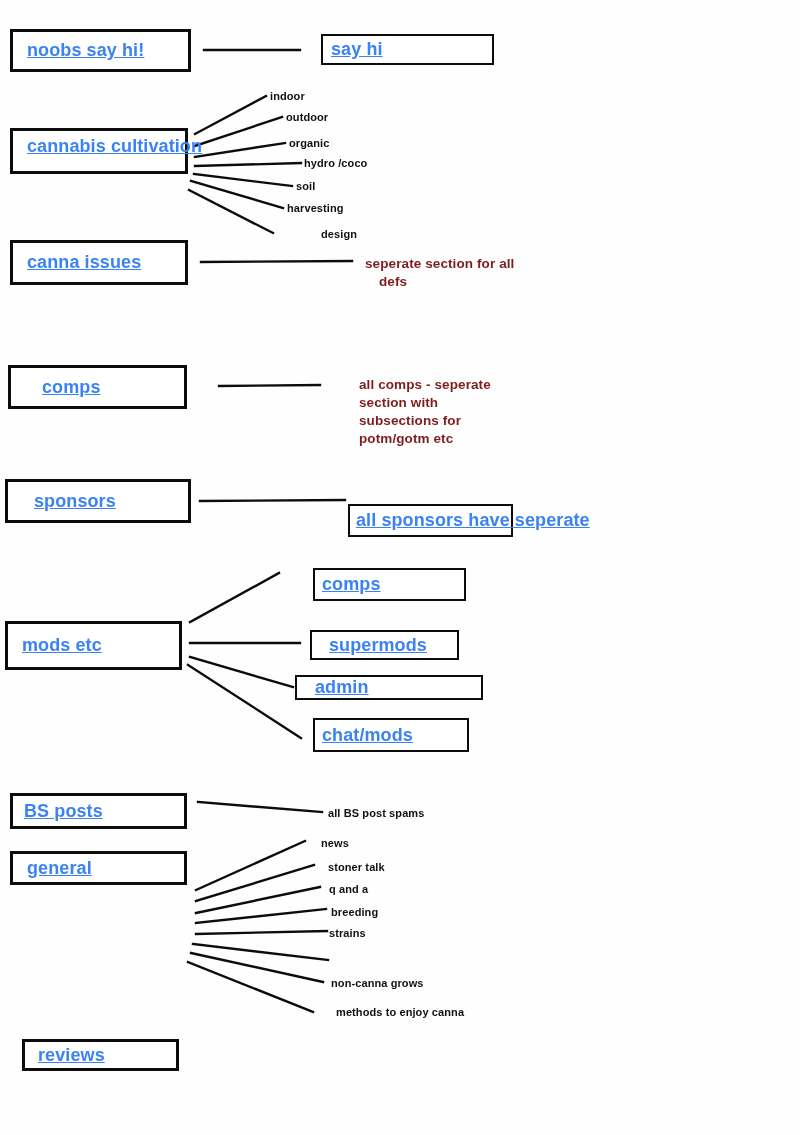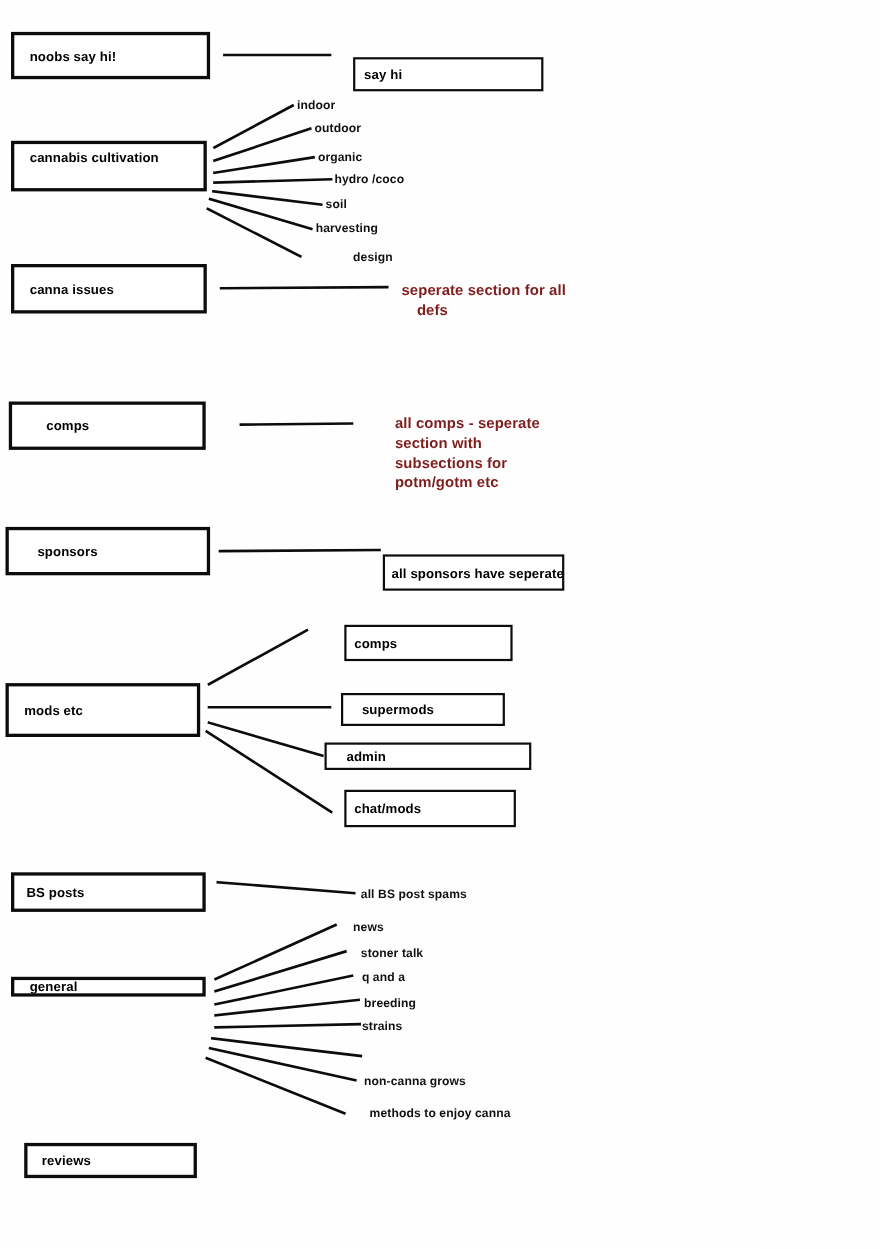--- a/index.html
+++ b/index.html
@@ -15,26 +15,27 @@
     font-family: "Liberation Sans", sans-serif;
     overflow: hidden;
   }
   .node {
     position: absolute;
     box-sizing: border-box;
     border: 3px solid #0c0c0c;
     background: #ffffff;
     display: flex;
     align-items: center;
-    color: #000000;
+    color: #3b82f6;
     font-weight: bold;
-    font-size: 12px;
+    font-size: 18px;
     letter-spacing: 0.1px;
     white-space: nowrap;
     overflow: visible;
+    text-decoration: underline;
   }
   .node.thin { border-width: 2px; }
   .leaf-label {
     position: absolute;
     color: #111111;
     font-weight: bold;
     font-size: 11px;
     white-space: nowrap;
     letter-spacing: 0.1px;
   }
@@ -97,21 +98,21 @@
     <line x1="196" y1="934" x2="327" y2="931"></line>
     <line x1="193" y1="944" x2="328" y2="960"></line>
     <line x1="191" y1="953" x2="323" y2="982"></line>
     <line x1="188" y1="962" x2="313" y2="1012"></line>
   </svg>
 
   <div class="node" style="left:10px; top:29px; width:181px; height:43px; padding-left:14px;">
     <span>noobs say hi!</span>
   </div>
 
-  <div class="node thin" style="left:321px; top:52px; width:173px; height:31px; padding-left:8px;">
+  <div class="node thin" style="left:321px; top:34px; width:173px; height:31px; padding-left:8px;">
     <span>say hi</span>
   </div>
 
   <div class="node" style="left:10px; top:128px; width:178px; height:46px; padding-left:14px; align-items:flex-start; padding-top:5px;">
     <span>cannabis cultivation</span>
   </div>
 
   <span class="leaf-label" style="left:270px; top:90px;">indoor</span>
   <span class="leaf-label" style="left:286px; top:111px;">outdoor</span>
   <span class="leaf-label" style="left:289px; top:137px;">organic</span>
@@ -167,21 +168,21 @@
   <div class="node thin" style="left:313px; top:718px; width:156px; height:34px; padding-left:7px;align-items:center;">
     <span>chat/mods</span>
   </div>
 
   <div class="node" style="left:10px; top:793px; width:177px; height:36px; padding-left:11px;">
     <span>BS posts</span>
   </div>
 
   <span class="leaf-label" style="left:328px; top:807px;">all BS post spams</span>
 
-  <div class="node" style="left:10px; top:888px; width:177px; height:18px; padding-left:14px;">
+  <div class="node" style="left:10px; top:851px; width:177px; height:34px; padding-left:14px;">
     <span>general</span>
   </div>
 
   <span class="leaf-label" style="left:321px; top:837px;">news</span>
   <span class="leaf-label" style="left:328px; top:861px;">stoner talk</span>
   <span class="leaf-label" style="left:329px; top:883px;">q and a</span>
   <span class="leaf-label" style="left:331px; top:906px;">breeding</span>
   <span class="leaf-label" style="left:329px; top:927px;">strains</span>
   <span class="leaf-label" style="left:336px; top:1006px;">methods to enjoy canna</span>
   <span class="leaf-label" style="left:331px; top:977px;">non-canna grows</span>

